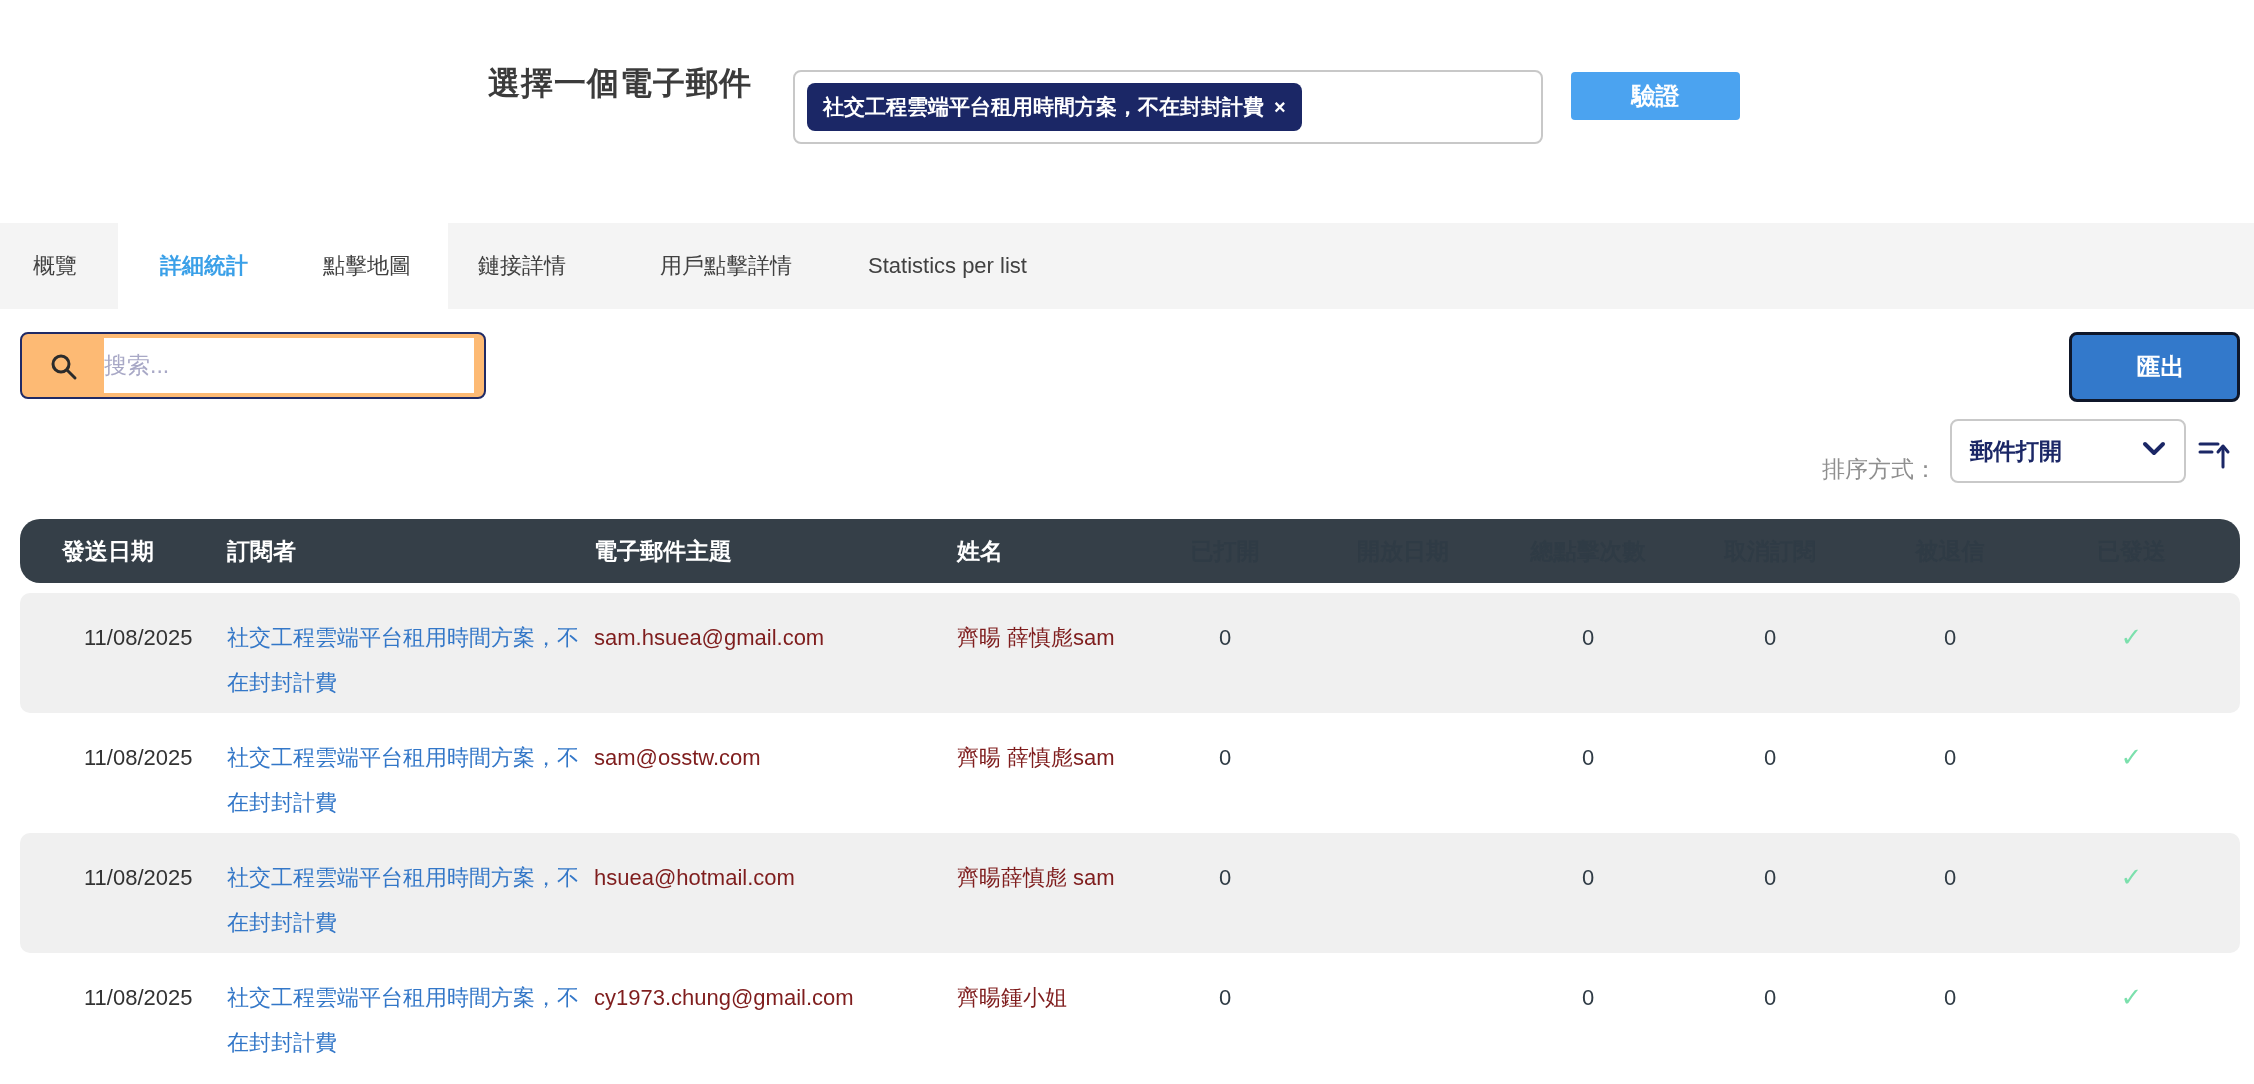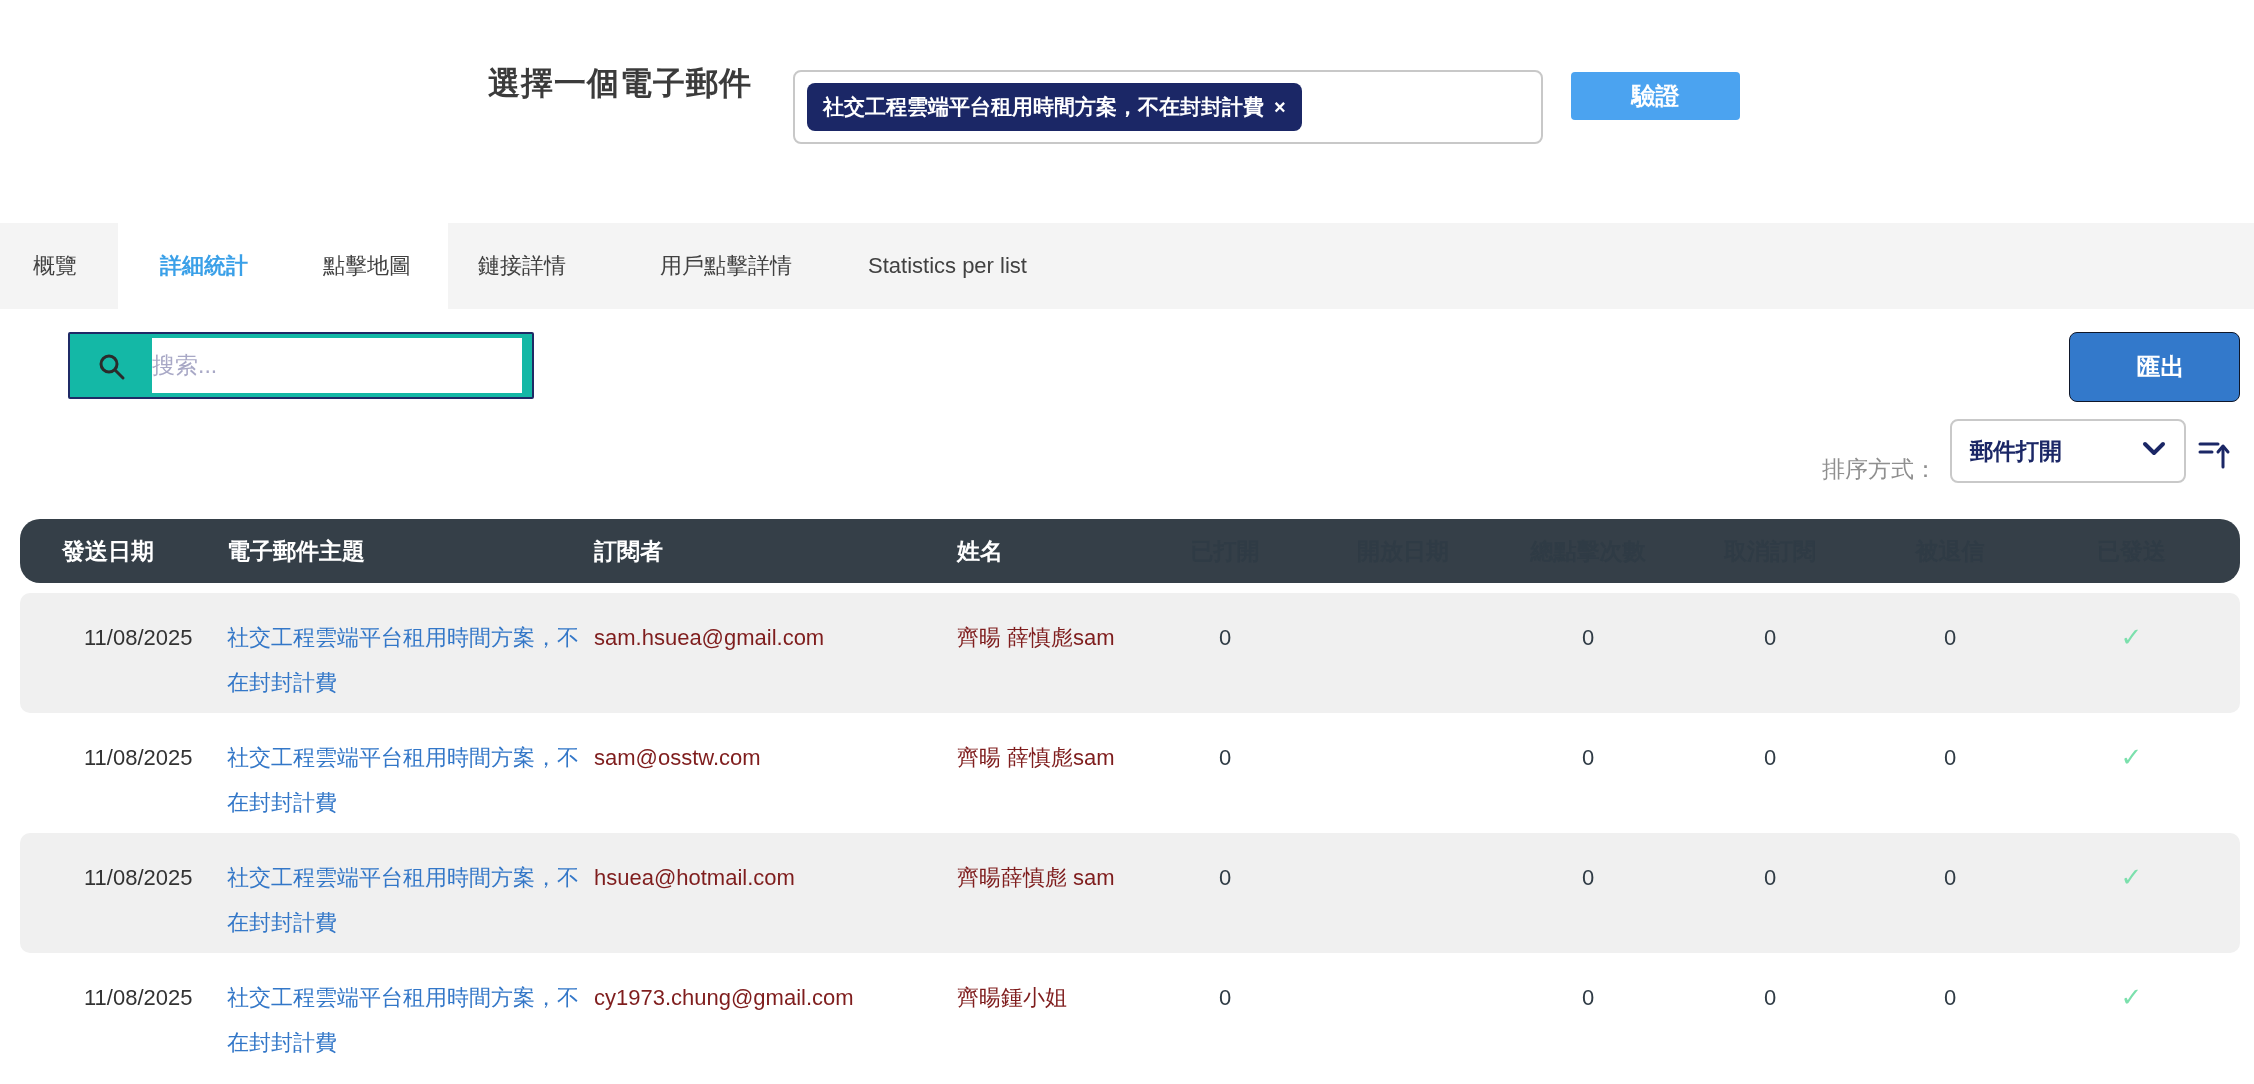--- a/index.html
+++ b/index.html
@@ -25,28 +25,28 @@
   .active-panel { position:absolute; left:118px; top:0; width:330px; height:86px; background:#ffffff; }
   .tab { position:absolute; top:0; height:86px; line-height:86px; font-size:22px;
     color:#414141; cursor:pointer; white-space:nowrap; }
   .tab.active { color:#3aa0e8; font-weight:bold; }
   .tab-0{left:33px;} .tab-1{left:160px;} .tab-2{left:323px;} .tab-3{left:478px;}
   .tab-4{left:660px;} .tab-5{left:868px;}
 
   
   .toolbar { position:relative; width:2254px; height:110px; background:#fff; }
   .search-wrap { position:absolute; left:20px; top:23px; width:466px; height:67px;
-    border:2.5px solid #1f2a66; border-radius:2px; background:#14b8a6;margin-left:48px; }
+    border:2.5px solid #1f2a66; border-radius:8px; background:#fdba74; }
   .search-icon { position:absolute; left:26px; top:17px; }
   .search-input { position:absolute; left:82px; top:4px; width:370px; height:55px;
     border:none; outline:none; font-size:23px; color:#333;
     font-family:"Liberation Sans","DejaVu Sans",sans-serif; }
   .search-input::placeholder { color:#a8a8c6; }
   .export-btn { position:absolute; left:2069px; top:23px; width:171px; height:70px;
-    background:#3379cb; border:1px solid #0f172a; border-radius:8px; color:#fff;
+    background:#3379cb; border:3px solid #0f172a; border-radius:8px; color:#fff;
     font-size:24px; font-weight:bold; cursor:pointer;padding-left:12px; }
 
   
   .sort-row { position:relative; width:2254px; height:100px; background:#fff; }
   .sort-label { position:absolute; left:1822px; top:25px; height:50px; line-height:50px;
     font-size:23px; color:#8f8f8f; }
   .sort-select { position:absolute; left:1950px; top:0px; width:236px; height:64px;
     border:2px solid #c9c9c9; border-radius:8px; background:#fff; cursor:pointer;
     display:flex; align-items:center; justify-content:space-between; padding:0 18px;font-weight:bold; }
   .sort-select-value { font-size:23px; color:#1b2766; }
@@ -122,22 +122,22 @@
       <line x1="2" y1="13" x2="14" y2="13" stroke="#1b2766" stroke-width="3" stroke-linecap="round"></line>
       <line x1="25" y1="28" x2="25" y2="8" stroke="#1b2766" stroke-width="3" stroke-linecap="round"></line>
       <polyline points="20,13 25,7 30,13" fill="none" stroke="#1b2766" stroke-width="3" stroke-linecap="round" stroke-linejoin="round"></polyline>
     </svg>
   </span>
 </div>
 
 <div class="stats-table">
   <div class="tgrid thead">
     <div class="cell-date-h">發送日期</div>
+    <div>訂閱者</div>
     <div>電子郵件主題</div>
-    <div>訂閱者</div>
     <div>姓名</div>
     <div class="cell-num">已打開</div>
     <div class="cell-num">開放日期</div>
     <div class="cell-num">總點擊次數</div>
     <div class="cell-num">取消訂閱</div>
     <div class="cell-num">被退信</div>
     <div class="cell-num">已發送</div>
   </div>
 
   <div class="tgrid trow striped">

